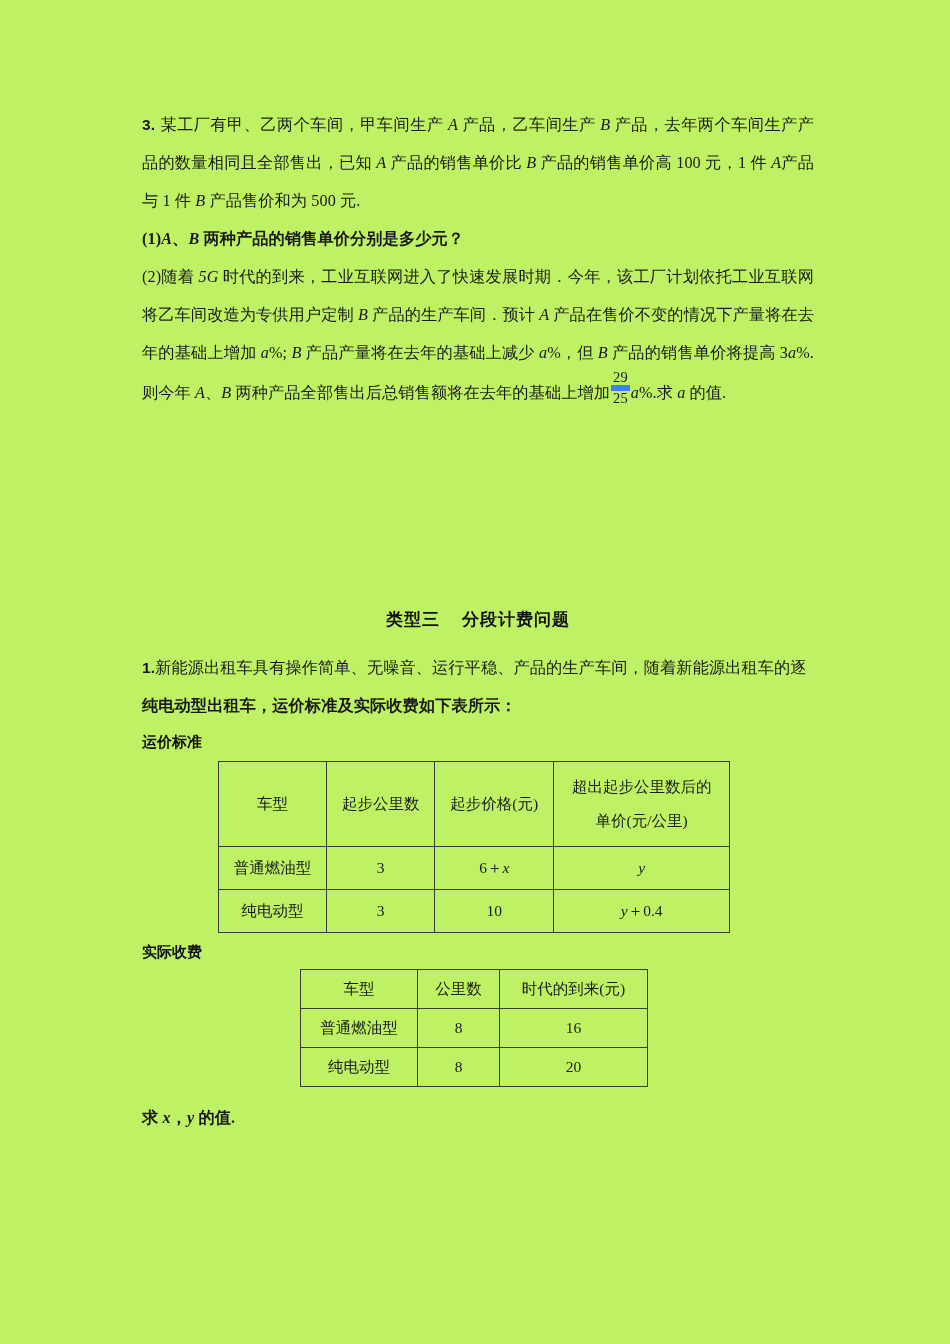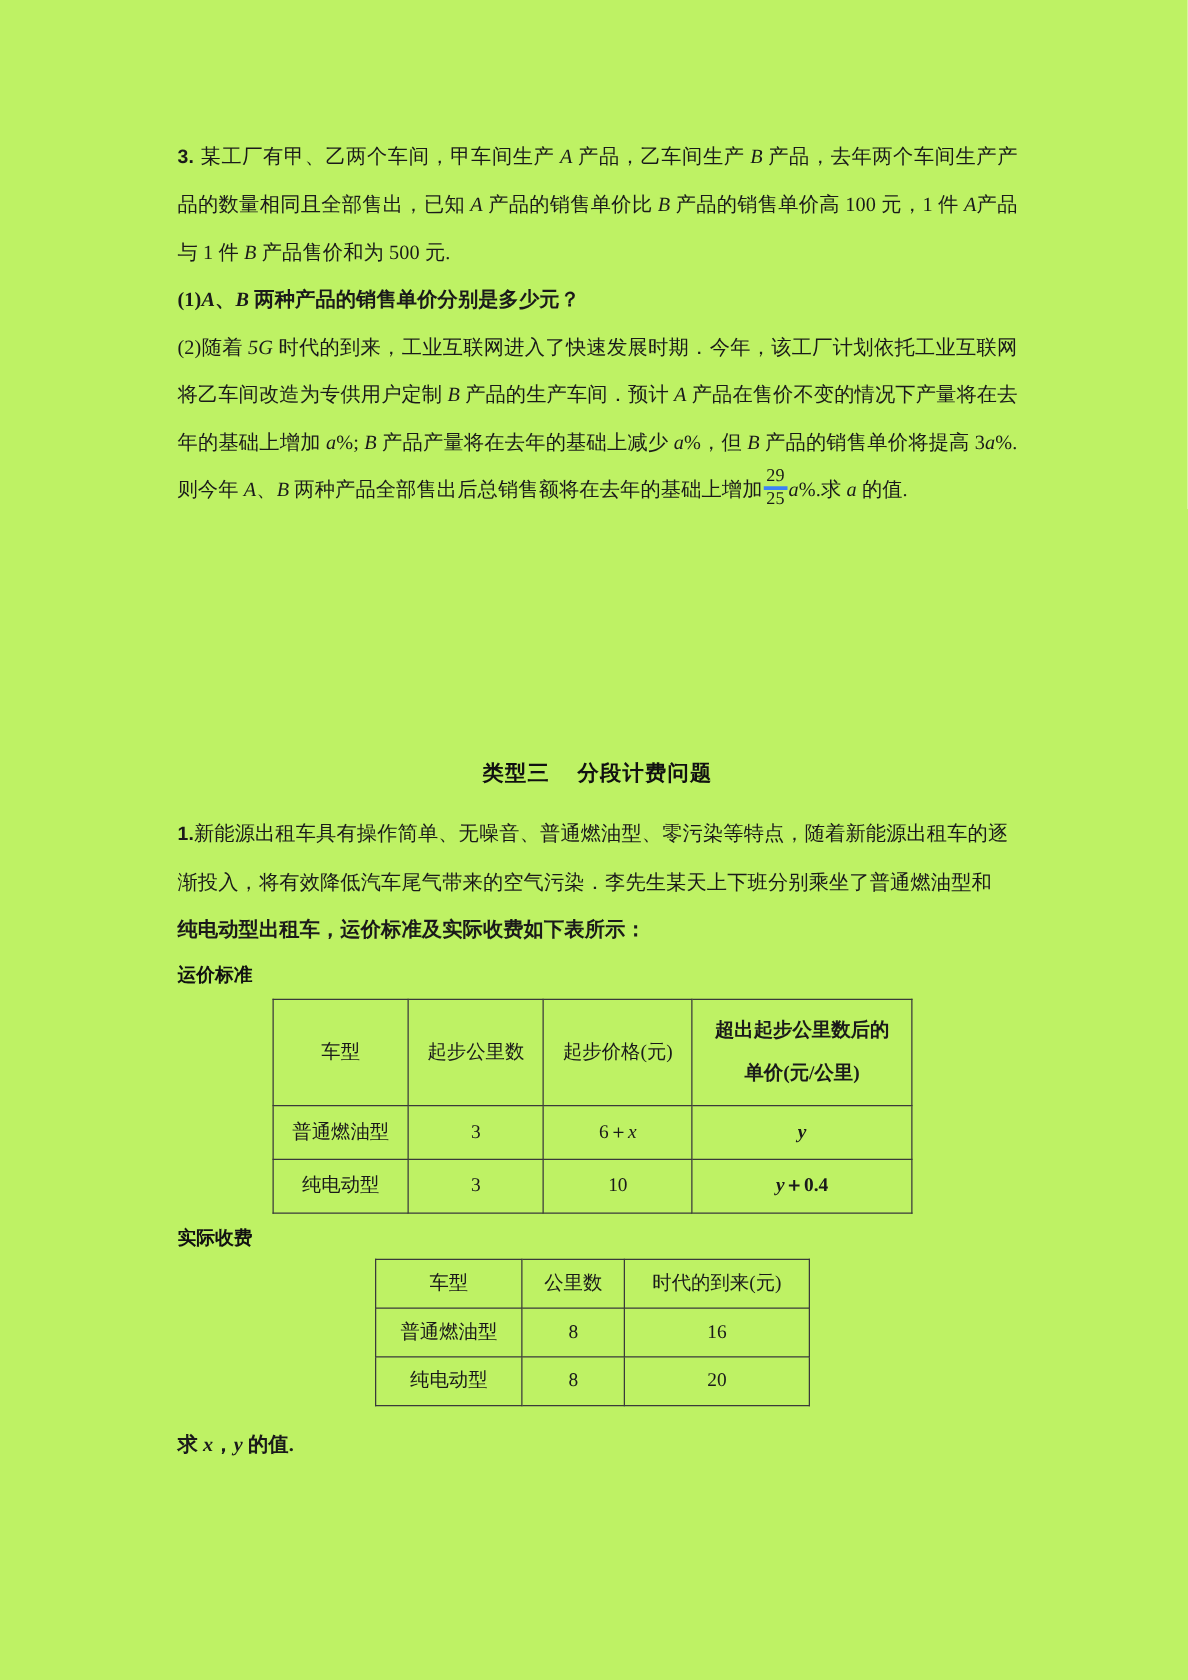--- a/index.html
+++ b/index.html
@@ -62,21 +62,21 @@
     display: inline-block;
     vertical-align: -0.52em;
     text-align: center;
     font-size: 14.5px;
     line-height: 1.05;
     margin: 0 1px;
     position: relative;
     top: -0.12em;
   }
   .frac .num { display: block; padding: 0 2px; }
-  .frac .den { display: block; padding: 0 2px; border-top: 3px solid #3b82f6; }
+  .frac .den { display: block; padding: 0 2px; border-top: 6px solid #3b82f6; }
 
   
   .section-title {
     margin: 0;
     font-family: "Liberation Sans", "DejaVu Sans", sans-serif;
     font-weight: bold;
     font-size: 17px;
     text-align: center;
     letter-spacing: 1px;
     color: #111;
@@ -102,21 +102,21 @@
     text-align: center;
     vertical-align: middle;
     padding: 0 4px;
     line-height: 30px;
     color: #1a1a1a;
   }
   .tbl-fare { width: 512px; margin-left: 76px; }
   .tbl-fare td.c0 { width: 107px; }
   .tbl-fare td.c1 { width: 107px; }
   .tbl-fare td.c2 { width: 118px; }
-  .tbl-fare td.c3 { width: 180px; font-weight: bold; }
+  .tbl-fare td.c3 { width: 180px; }
   .tbl-fare tr.hdr td { height: 84px; }
   .tbl-fare tr.row td { height: 42px; }
   .tbl-fare .two-line { line-height: 34px; }
 
   .tbl-actual { width: 348px; margin-left: 158px; }
   .tbl-actual td.c0 { width: 118px; }
   .tbl-actual td.c1 { width: 79px; }
   .tbl-actual td.c2 { width: 151px; }
   .tbl-actual tr td { height: 38px; }
 
@@ -133,22 +133,21 @@
     <p class="para lastline"><span>(1)</span><span class="mi">A</span><span>、</span><span class="mi">B</span><span> 两种产品的销售单价分别是多少元？</span></p>
 
     <p class="para"><span>(2)</span><span>随着 </span><span class="mi">5G</span><span> 时代的到来，工业互联网进入了快速发展时期．今年，该工厂计划依托工业互联</span><span>网将乙车间改造为专供用户定制 </span><span class="mi">B</span><span> 产品的生产车间．预计 </span><span class="mi">A</span><span> 产品在售价不变的情况下产量</span><span>将在去年的基础上增加 </span><span class="mi">a</span><span>%; </span><span class="mi">B</span><span> 产品产量将在去年的基础上减少 </span><span class="mi">a</span><span>%，但 </span><span class="mi">B</span><span> 产品的销售单价将</span><span>提高 </span><span class="mn">3</span><span class="mi">a</span><span>%.则今年 </span><span class="mi">A</span><span>、</span><span class="mi">B</span><span> 两种产品全部售出后总销售额将在去年的基础上增加</span><span class="frac"><span class="num">29</span><span class="den">25</span></span><span class="mi">a</span><span>%.求 </span><span class="mi">a</span><span> 的值.</span></p>
 
     <div class="spacer-big"></div>
 
     <h2 class="section-title"><span>类型三</span><span class="gap"></span><span>分段计费问题</span></h2>
 
     <div style="height:18px"></div>
 
-    <p class="para"><span class="qnum">1.</span><span>新能源出租车具有操作简单、无噪音、普通燃油型、零污染等特点，随着新能源出租车的逐</span></p>
-    <p class="para">渐投入，将有效降低汽车尾气带来的空气污染．李先生某天上下班分别乘坐了普通燃油型和</p>
+    <p class="para"><span class="qnum">1.</span><span>新能源出租车具有操作简单、无噪音、运行平稳、产品的生产车间，随着新能源出租车的逐</span></p>
     <p class="para lastline">纯电动型出租车，运价标准及实际收费如下表所示：</p>
 
     <div style="height:8px"></div>
 
     <p class="sublabel">运价标准</p>
 
     <div style="height:9px"></div>
 
     <table class="tbl-fare">
       <tbody>

